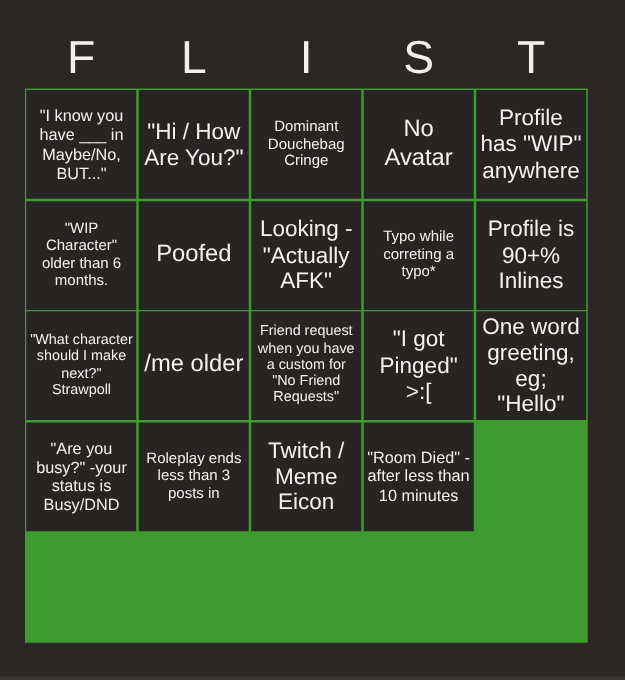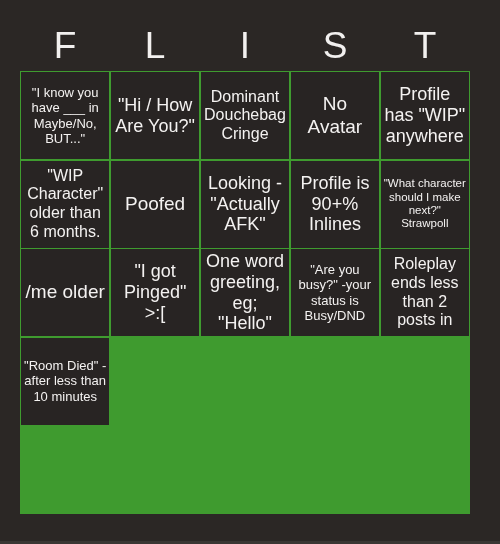--- a/index.html
+++ b/index.html
@@ -75,21 +75,21 @@
   .cell-text {
     display: block;
     width: 100%;
     white-space: pre-line;
   }
 
   
   .fs-xxl { font-size: 19px; }
   .fs-xl  { font-size: 18px; }
   .fs-l   { font-size: 18px; }
-  .fs-m   { font-size: 16px; }
+  .fs-m   { font-size: 12px; }
   .fs-s   { font-size: 13px; }
   .fs-xs  { font-size: 11.5px; }
 
   
   #bottom-band {
     position: absolute;
     left: 0;
     bottom: 0;
     width: 500px;
     height: 3px;
@@ -128,39 +128,48 @@
       <div class="cell">
         <span class="cell-text fs-m">"WIP Character" older than 6 months.</span>
       </div>
       <div class="cell">
         <span class="cell-text fs-xxl">Poofed</span>
       </div>
       <div class="cell">
         <span class="cell-text fs-l">Looking - "Actually AFK"</span>
       </div>
       <div class="cell">
+        <span class="cell-text fs-m">Typo while correting a typo*</span>
+      </div>
+      <div class="cell">
         <span class="cell-text fs-xl">Profile is 90+% Inlines</span>
       </div>
       <div class="cell">
         <span class="cell-text fs-xs">"What character should I make next?" Strawpoll</span>
       </div>
       <div class="cell">
         <span class="cell-text fs-xxl">/me older</span>
+      </div>
+      <div class="cell">
+        <span class="cell-text fs-xs">Friend request when you have a custom for "No Friend Requests"</span>
       </div>
       <div class="cell">
         <span class="cell-text fs-xl">"I got Pinged" &gt;:[</span>
       </div>
       <div class="cell">
         <span class="cell-text fs-l">One word greeting, eg; "Hello"</span>
       </div>
       <div class="cell">
         <span class="cell-text fs-s">"Are you busy?" -your status is Busy/DND</span>
       </div>
       <div class="cell">
-        <span class="cell-text fs-m">Roleplay ends less than 2 posts in</span>
+        <span class="cell-text fs-m">Roleplay ends less than 3 posts in</span>
+      </div>
+      <div class="cell">
+        <span class="cell-text fs-xl">Twitch / Meme Eicon</span>
       </div>
       <div class="cell">
         <span class="cell-text fs-s">"Room Died" - after less than 10 minutes</span>
       </div>
     </div>
 
   <div id="bottom-band"></div>
 
 </div>
 

